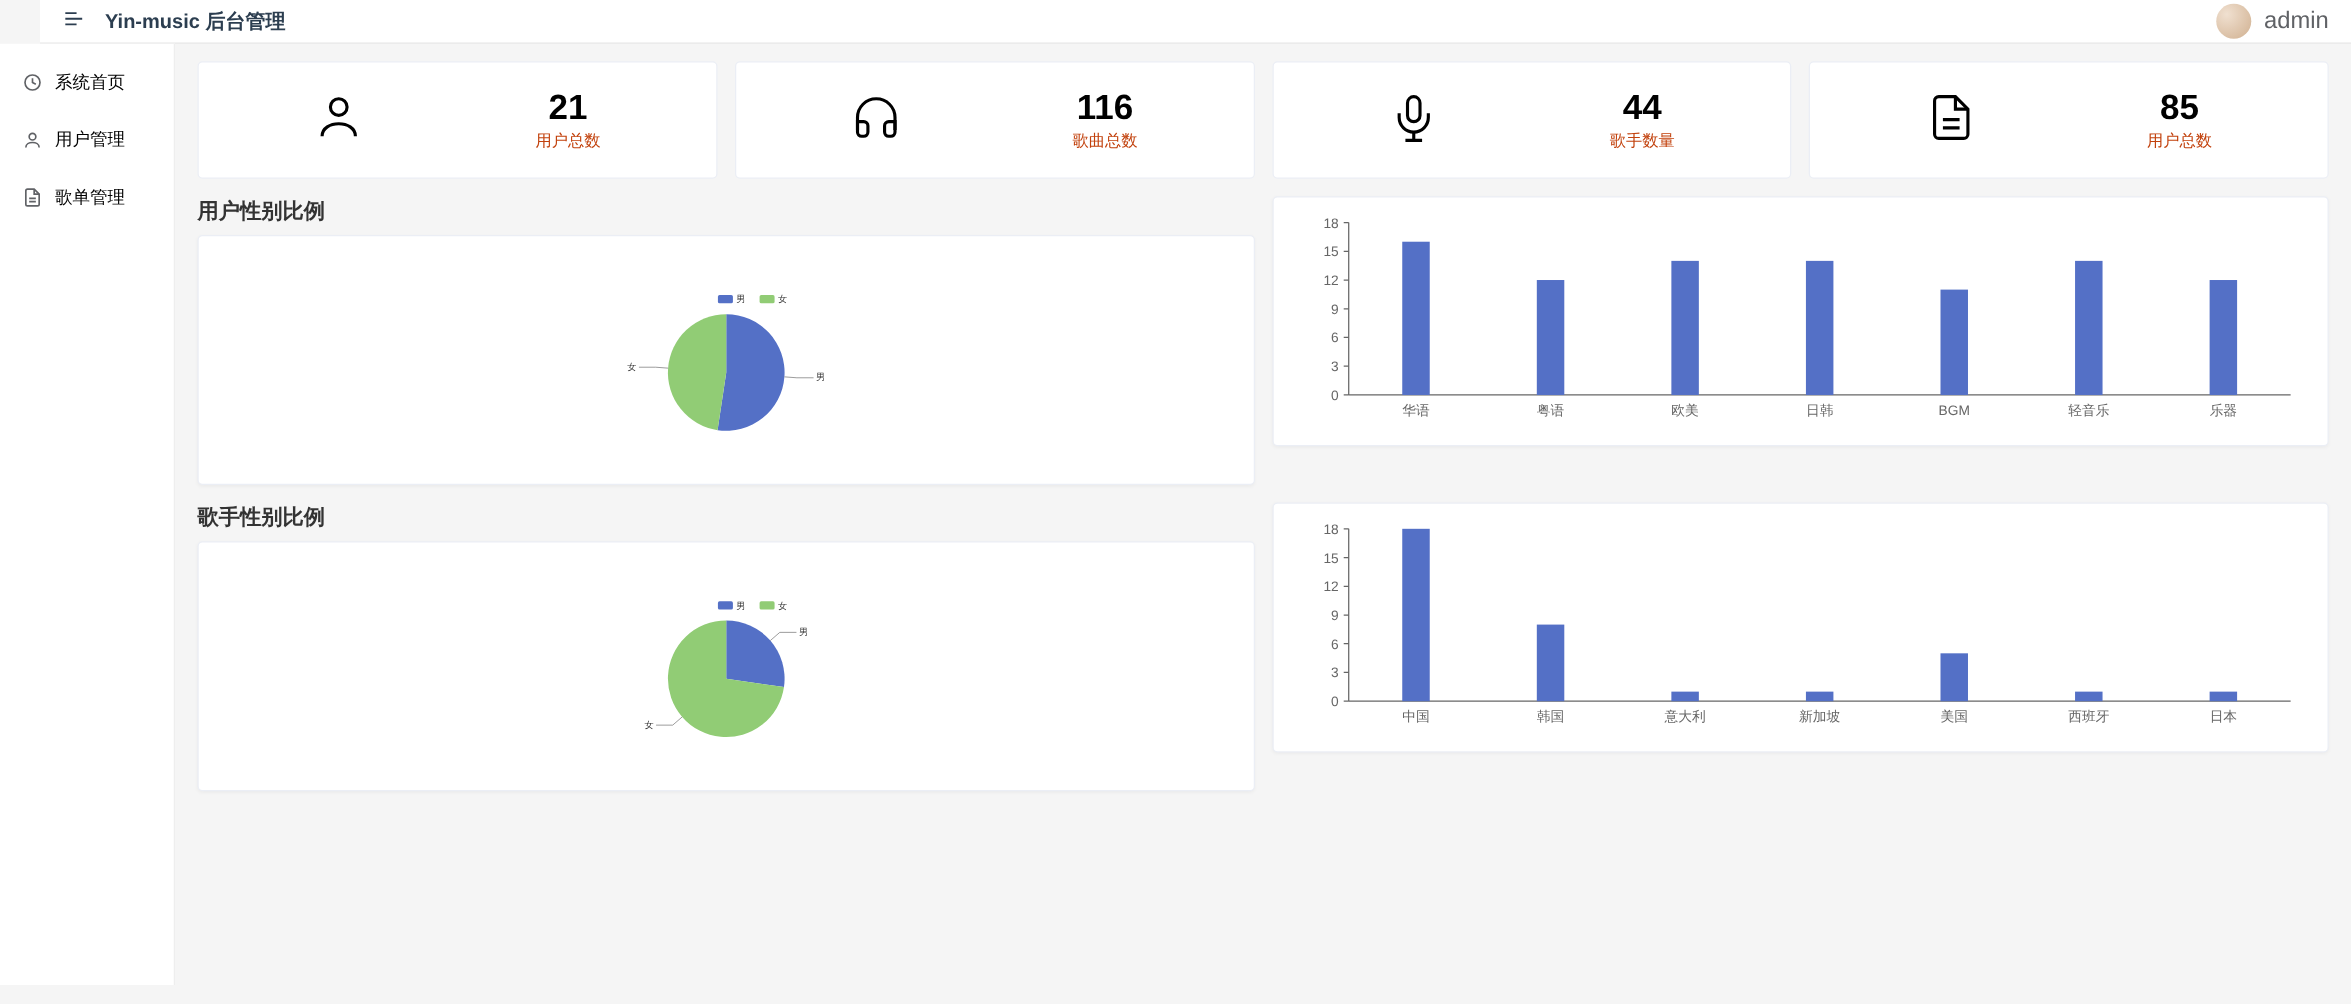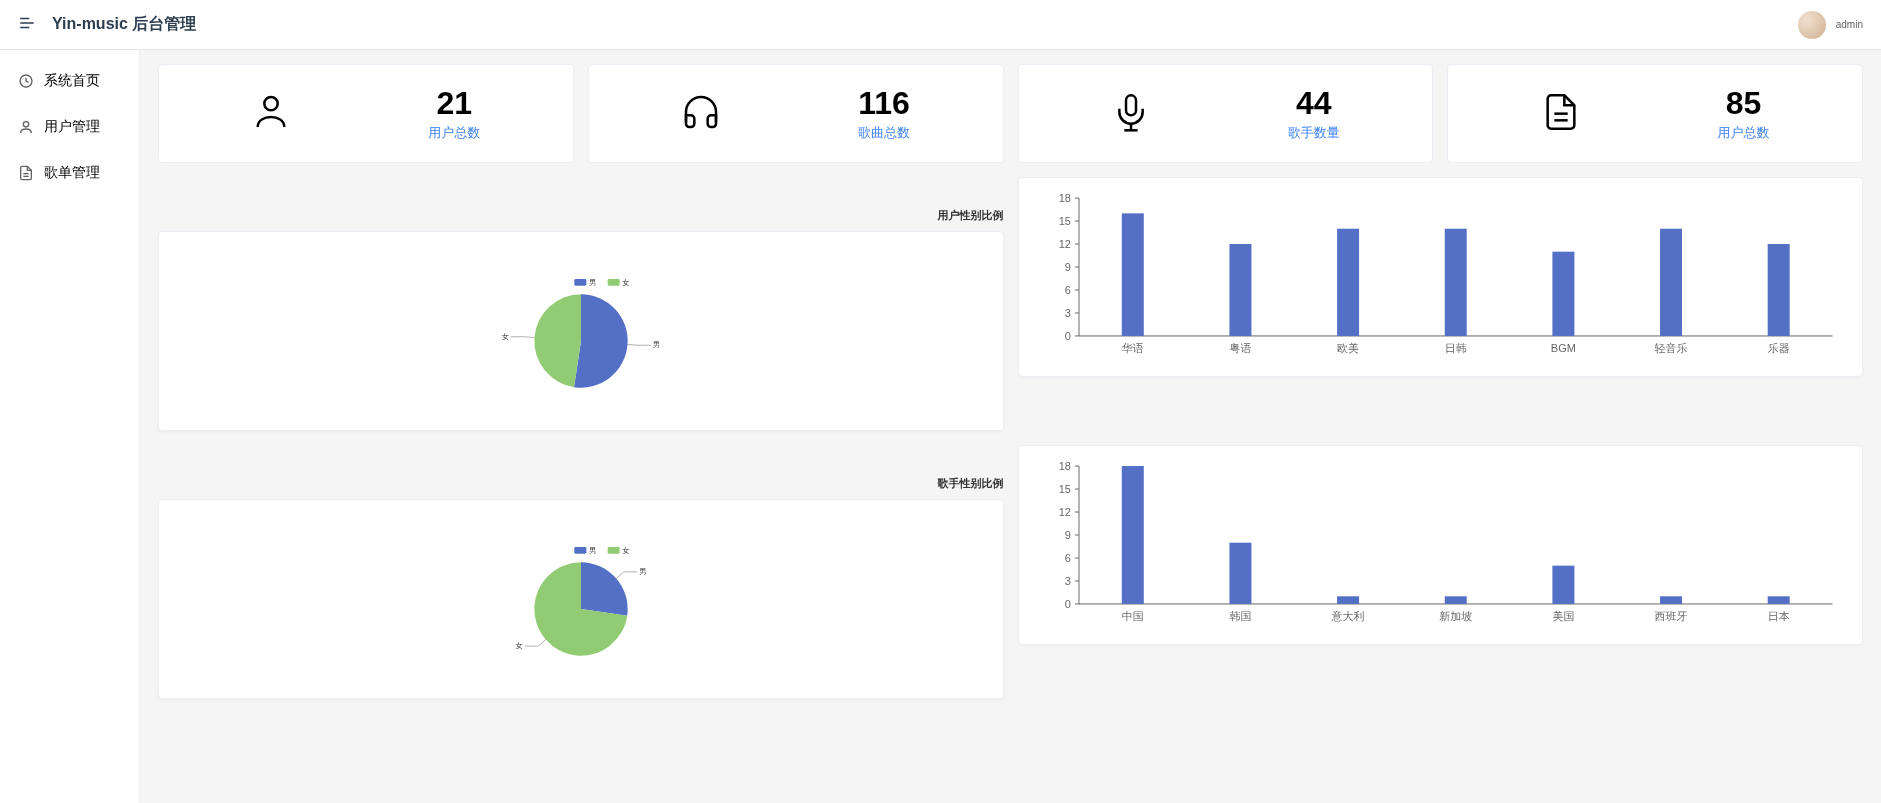--- a/index.html
+++ b/index.html
@@ -1,37 +1,37 @@
 <!DOCTYPE html>
 <html><head>
   <meta charset="utf-8">
   <style>
     * { margin: 0; padding: 0; box-sizing: border-box; }
     body { font-family: -apple-system, BlinkMacSystemFont, "Segoe UI", "Microsoft YaHei", sans-serif; background: #f5f5f5; color: #333; }
-    .header { height: 50px; background: #fff; border-bottom: 1px solid #e5e5e5; display: flex; align-items: center; padding: 0 18px; justify-content: space-between; }
+    .header { height: 35px; background: #fff; border-bottom: 1px solid #e5e5e5; display: flex; align-items: center; padding: 0 18px; justify-content: space-between; margin-left: 32px; }
     .header-left { display: flex; align-items: center; gap: 16px; }
     .menu-toggle { cursor: pointer; }
     .header-title { font-size: 16px; font-weight: bold; color: #2c3e50; }
     .header-right { display: flex; align-items: center; gap: 10px; }
     .avatar { width: 28px; height: 28px; border-radius: 50%; background: radial-gradient(circle at 30% 30%, #f0e0d0, #d0b090); }
-    .username { font-size: 10px; color: #606266; }
+    .username { font-size: 19px; color: #606266; }
     .container { display: flex; height: calc(100vh - 50px); }
     .sidebar { width: 140px; background: #fff; border-right: 1px solid #eee; padding-top: 8px; }
     .sidebar-item { display: flex; align-items: center; gap: 10px; padding: 14px 18px; font-size: 14px; color: #000000; cursor: pointer; }
     .sidebar-item svg { width: 16px; height: 16px; flex-shrink: 0; }
     .main { flex: 1; padding: 14px 18px; overflow-y: auto; }
     .stats-row { display: flex; gap: 14px; margin-bottom: 14px; }
     .stat-card { flex: 1; background: #fff; border: 1px solid #ebeef5; border-radius: 4px; padding: 20px 24px; display: flex; align-items: center; justify-content: space-around; }
     .stat-icon svg { width: 40px; height: 40px; }
     .stat-info { text-align: center; }
-    .stat-value { font-size: 32px; font-weight: bold; color: #000; }
-    .stat-label { font-size: 13px; color: #3b82f6; margin-top: 2px; }
+    .stat-value { font-size: 28px; font-weight: bold; color: #000; }
+    .stat-label { font-size: 13px; color: #c2410c; margin-top: 2px; }
     .chart-row { display: flex; gap: 14px; margin-bottom: 14px; }
     .chart-block { flex: 1; }
-    .chart-title { text-align: right; font-size: 11px; font-weight: bold; margin-bottom: 8px; margin-top: 31px; }
+    .chart-title { text-align: left; font-size: 17px; font-weight: bold; margin-bottom: 8px; }
     .chart-card { background: #fff; border: 1px solid #ebeef5; border-radius: 4px; box-shadow: 0 1px 3px rgba(0,0,0,0.04); height: 200px; position: relative; padding: 10px; }
     .pie-chart { position: relative; width: 100%; height: 100%; display: flex; justify-content: center; align-items: center; }
     .pie-svg { width: 160px; height: 160px; }
     .bar-chart-svg { width: 100%; height: 100%; }
     .bar { fill: #5470c6; }
     .axis-text { font-size: 11px; fill: #666; }
     .axis-line { stroke: #666; stroke-width: 1; }
     .yaxis-tick { stroke: #666; stroke-width: 1; }
     .scroll-content { position: relative; }
   </style>

